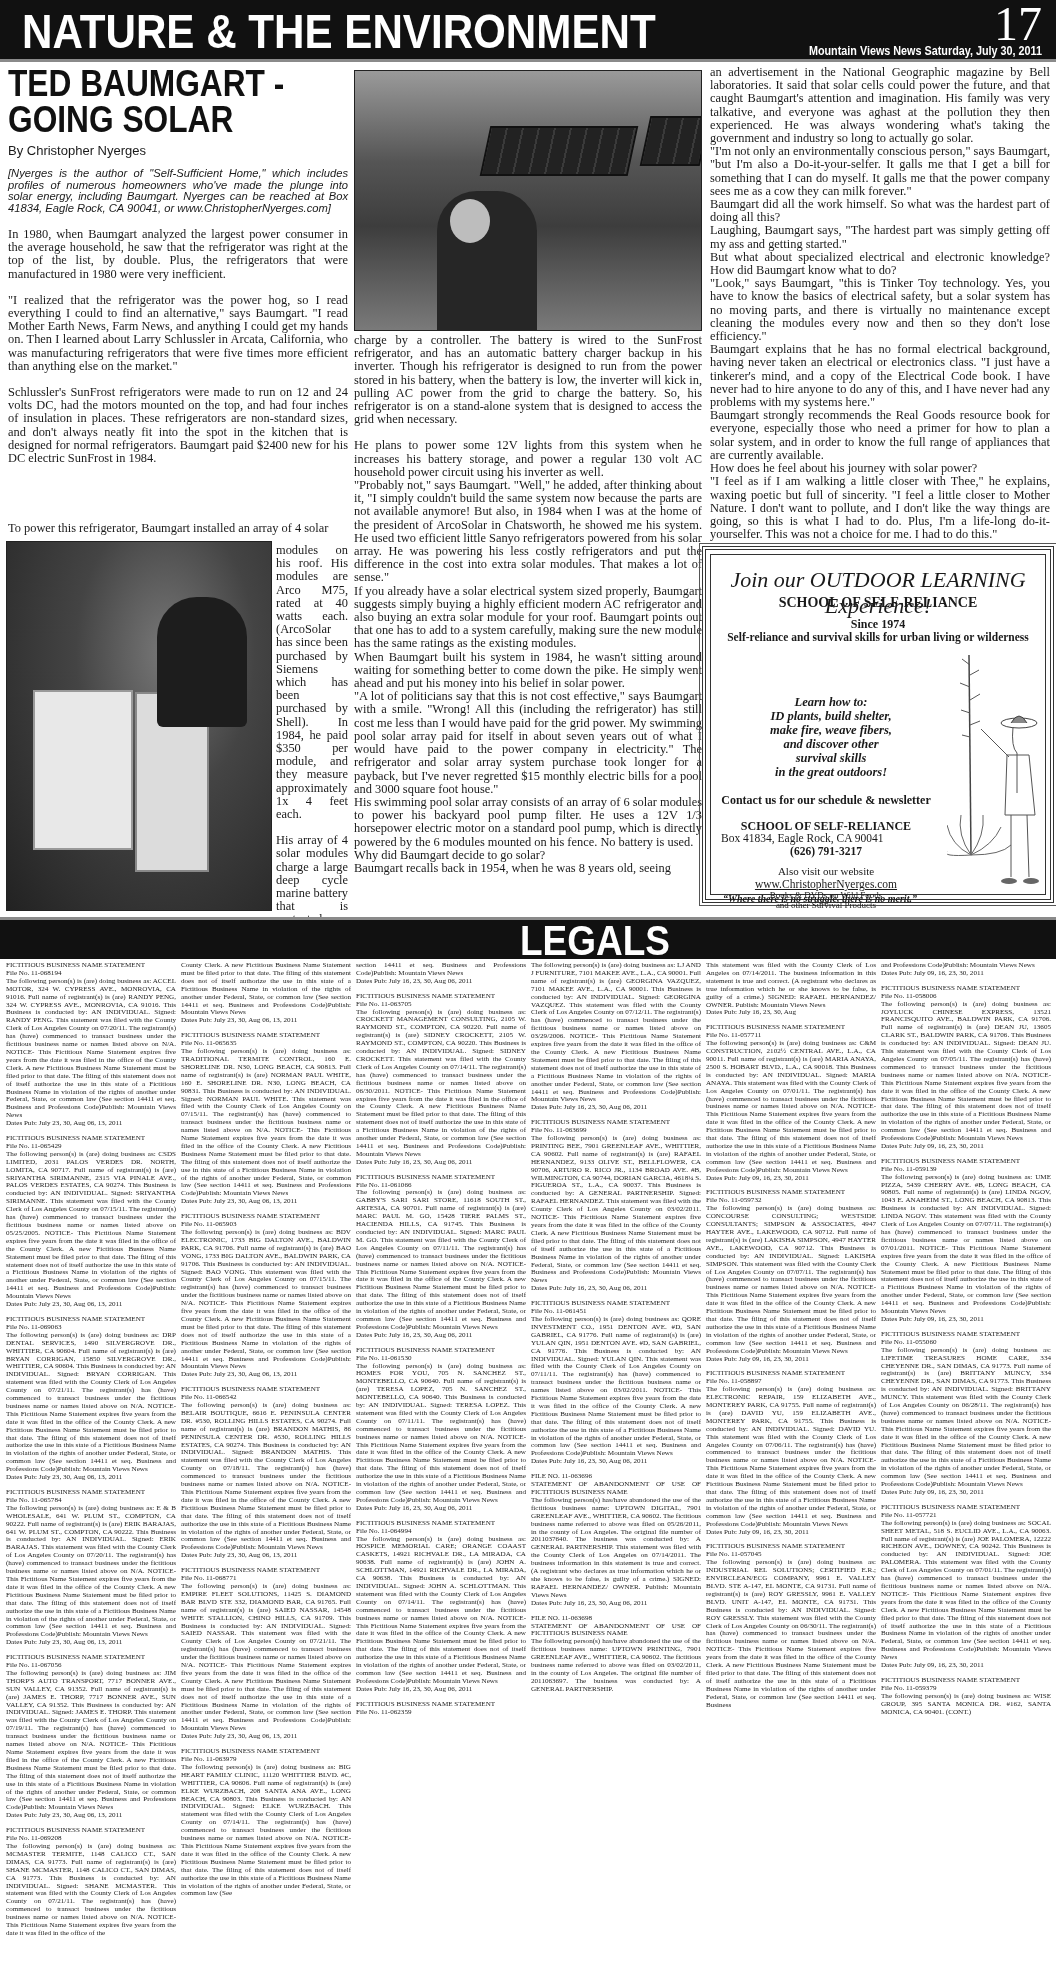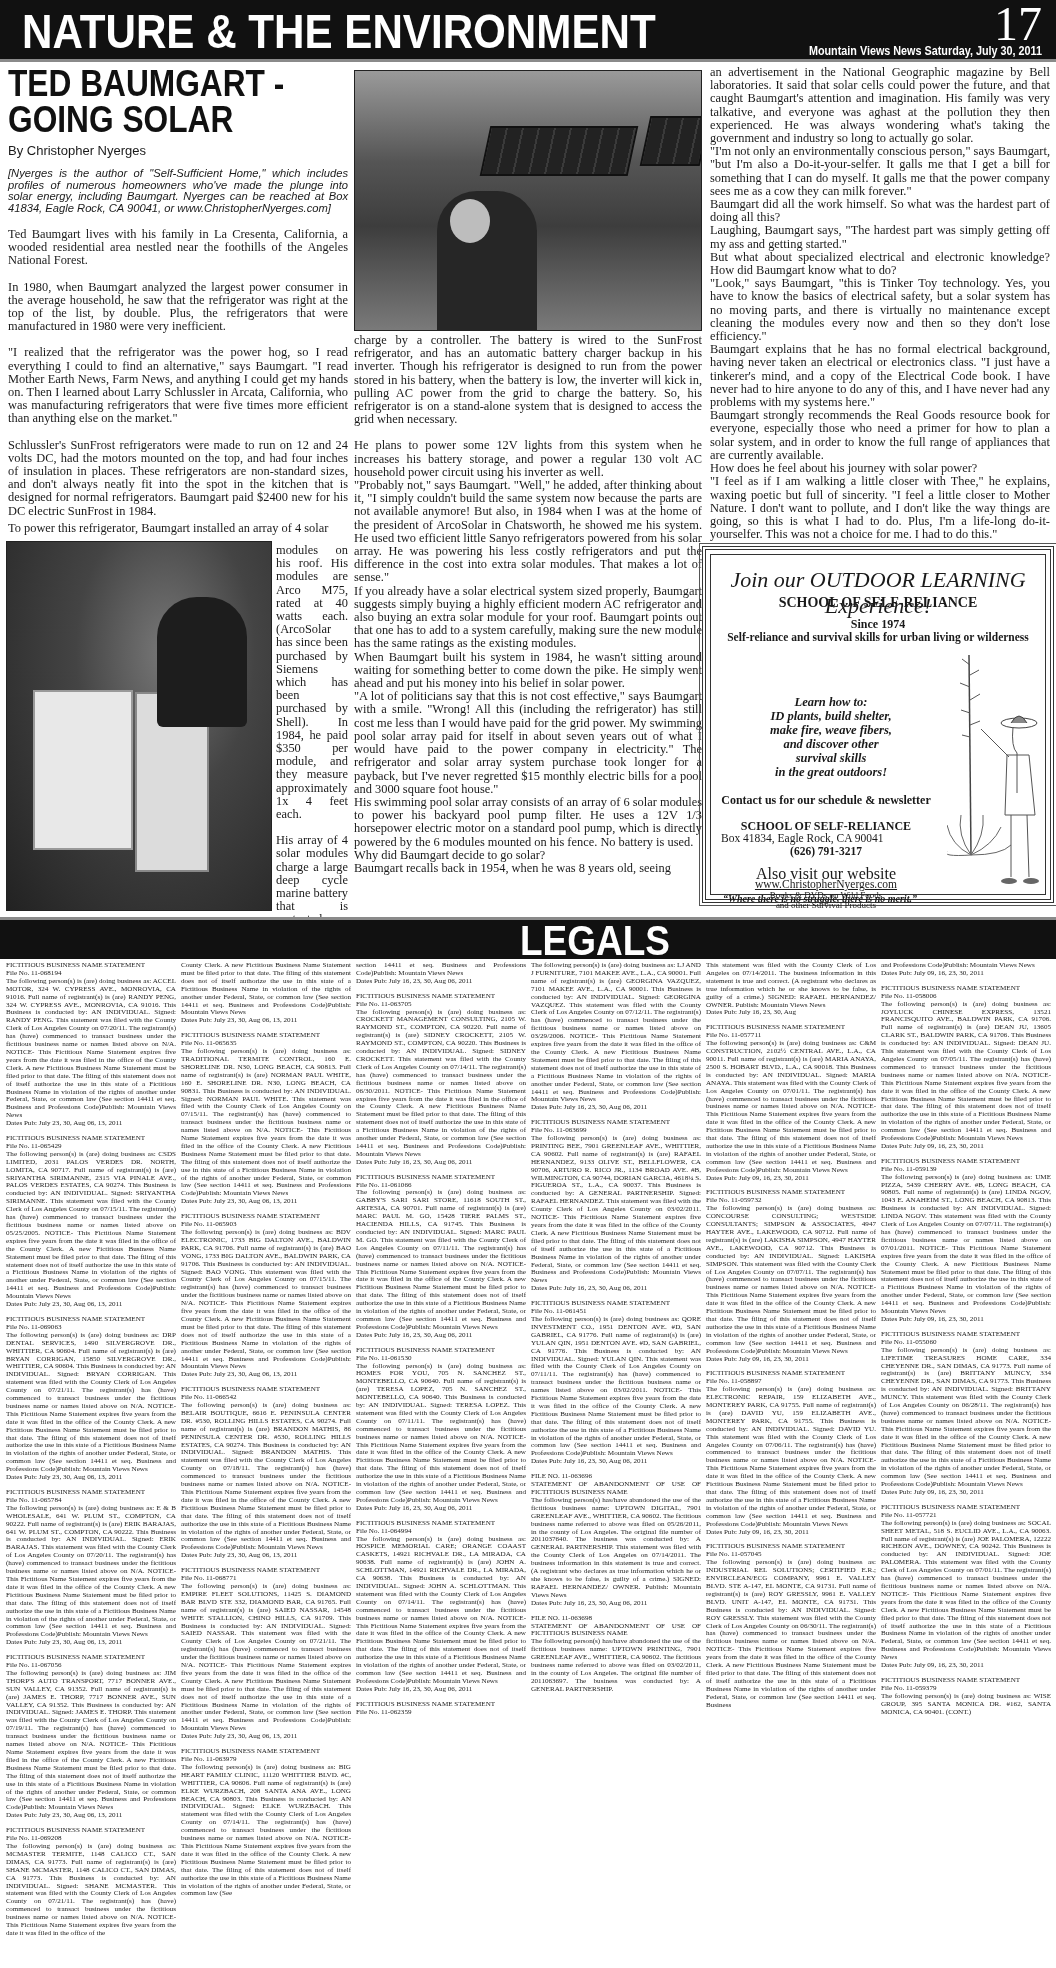--- a/index.html
+++ b/index.html
@@ -47,21 +47,21 @@
   .ad-inner { position: absolute; inset: 4px; border: 1px solid #333; }
   .ad .ad-title { position: absolute; left: 0; right: 0; top: 12px; text-align: center; font-family: "Liberation Serif", serif; font-style: italic; font-size: 22px; }
   .ad .ad-school { position: absolute; left: 0; right: 0; top: 40px; text-align: center; font-weight: bold; font-size: 14px; }
   .ad .ad-since { position: absolute; left: 0; right: 0; top: 62px; text-align: center; font-weight: bold; font-size: 12px; }
   .ad .ad-tagline { position: absolute; left: 0; right: 0; top: 76px; text-align: center; font-weight: bold; font-size: 11.5px; }
   .ad .ad-learn { position: absolute; left: 30px; width: 180px; top: 140px; text-align: center; font-weight: bold; font-style: italic; font-size: 12.5px; line-height: 14px; }
   .ad .ad-contact { position: absolute; left: 10px; width: 210px; top: 238px; text-align: center; font-size: 12px; font-weight: bold; }
   .ad .ad-school2 { position: absolute; left: 10px; width: 210px; top: 264px; text-align: center; font-weight: bold; font-size: 12px; }
   .ad .ad-addr { position: absolute; left: 10px; width: 210px; top: 277px; font-size: 11.5px; }
   .ad .ad-phone { position: absolute; left: 10px; width: 210px; top: 290px; text-align: center; font-weight: bold; font-size: 11.5px; }
-  .ad .ad-visit { position: absolute; left: 10px; width: 210px; top: 310px; text-align: center; font-size: 16px; }
+  .ad .ad-visit { position: absolute; left: 10px; width: 210px; top: 310px; text-align: center; font-size: 11px; }
   .ad .ad-web { position: absolute; left: 10px; width: 210px; top: 323px; text-align: center; font-size: 11.5px; text-decoration: underline; color: #1a1a1a; }
   .ad .ad-books { position: absolute; left: 10px; width: 210px; top: 335px; text-align: center; font-size: 9px; line-height: 10px; }
   .ad .ad-quote { position: absolute; left: 12px; top: 338px; font-weight: bold; font-style: italic; font-size: 10px; }
   .ad-illustration { position: absolute; left: 236px; top: 90px; width: 100px; height: 250px; }
 
   
   .legals-band { position: absolute; left: 0; top: 917px; width: 1056px; height: 42px; background: #111; border-top: 3px solid #8a8a8a; }
   .legals-band .legals-title { position: absolute; left: 520px; top: -2px; color: #fff; font-family: "Liberation Sans", sans-serif; font-weight: bold; font-size: 42px; line-height: 46px; transform: scaleX(0.88); transform-origin: left top; }
 
   
@@ -78,21 +78,20 @@
   <div class="section-title">NATURE &amp; THE ENVIRONMENT</div>
   <div class="page-num">17</div>
   <div class="issue">Mountain Views News  Saturday, July 30, 2011</div>
 </header>
 
 <h1 class="headline">TED BAUMGART - GOING SOLAR</h1>
 <div class="byline">By Christopher Nyerges</div>
 <div class="editor-note">[Nyerges is the author of "Self-Sufficient Home," which includes profiles of numerous homeowners who've made the plunge into solar energy, including Baumgart. Nyerges can be reached at Box 41834, Eagle Rock, CA 90041, or www.ChristopherNyerges.com]</div>
 
 <div class="col c1">
-  <p>Ted Baumgart lives with his family in La Cresenta, California, a wooded residential area nestled near the foothills of the Angeles National Forest.</p>
   <p>In 1980, when Baumgart analyzed the largest power consumer in the average household, he saw that the refrigerator was right at the top of the list, by double. Plus, the refrigerators that were manufactured in 1980 were very inefficient.</p>
   <p>"I realized that the refrigerator was the power hog, so I read everything I could to find an alternative," says Baumgart. "I read Mother Earth News, Farm News, and anything I could get my hands on. Then I learned about Larry Schlussler in Arcata, California, who was manufacturing refrigerators that were five times more efficient than anything else on the market."</p>
   <p>Schlussler's SunFrost refrigerators were made to run on 12 and 24 volts DC, had the motors mounted on the top, and had four inches of insulation in places. These refrigerators are non-standard sizes, and don't always neatly fit into the spot in the kitchen that is designed for normal refrigerators. Baumgart paid $2400 new for his DC electric SunFrost in 1984.</p>
 </div>
 
 <div class="c1-lead">To power this refrigerator, Baumgart installed an array of 4 solar</div>
 
 <div class="photo photo-fridge">
   <div class="fridge-door"></div>
   <div class="fridge-door2"></div>

